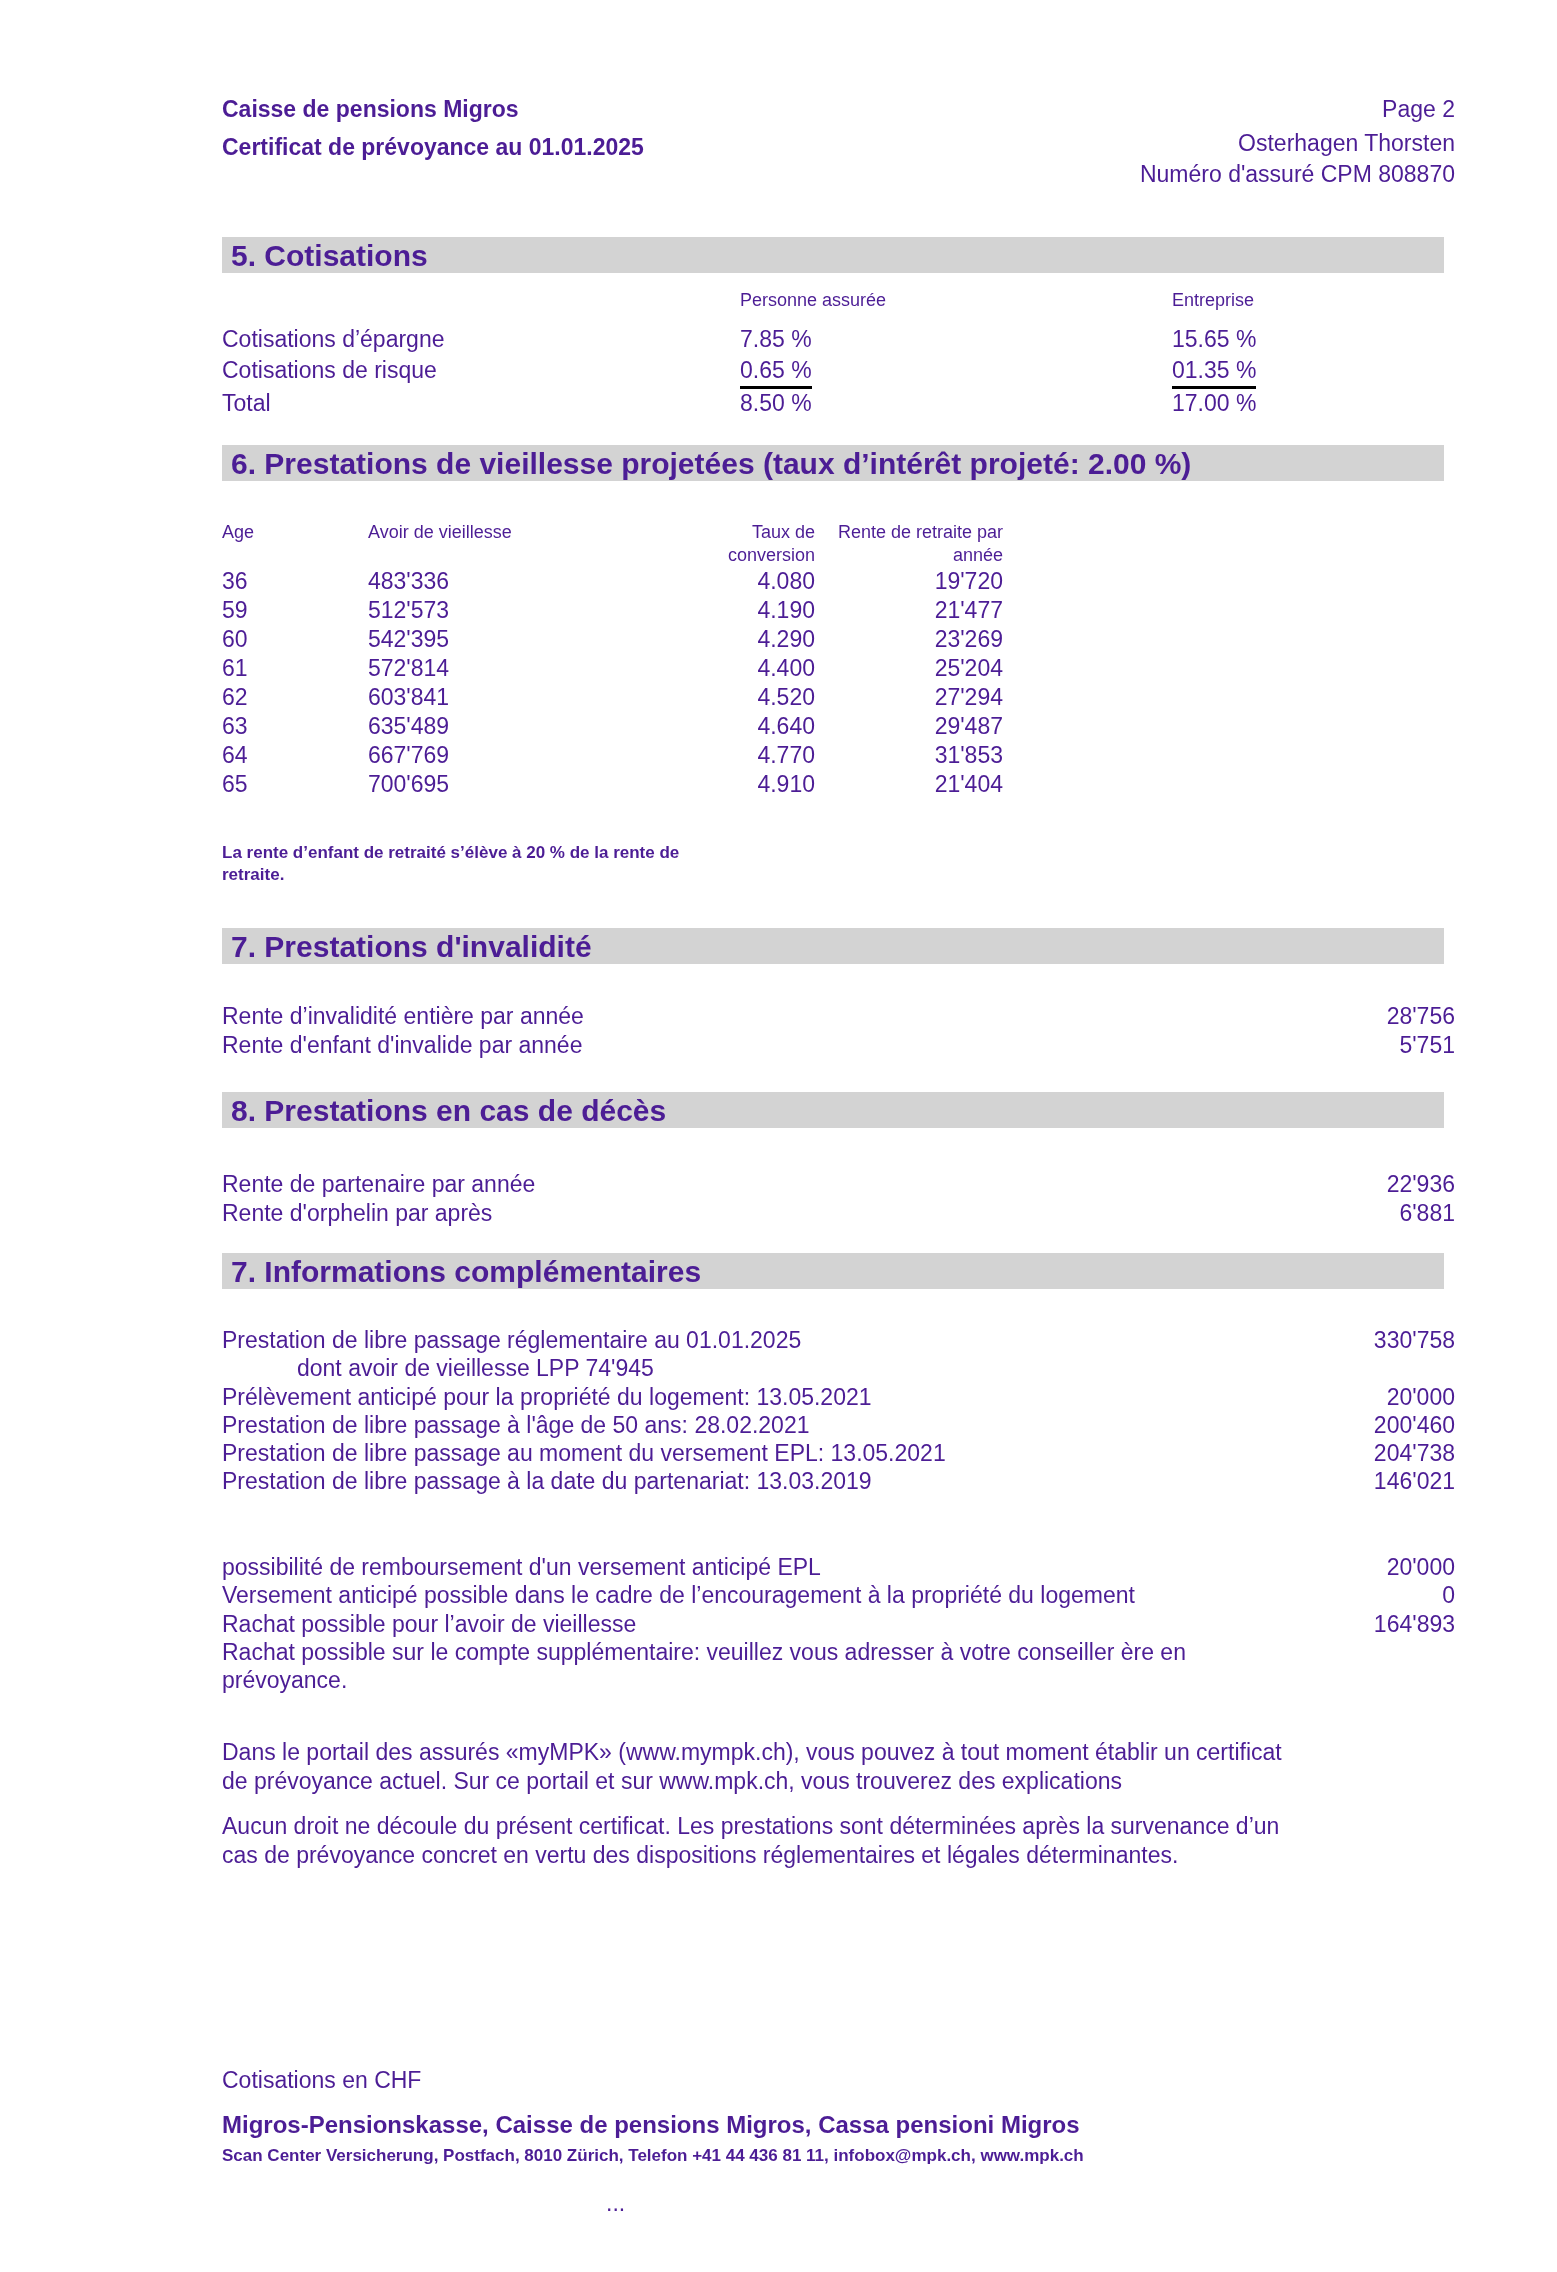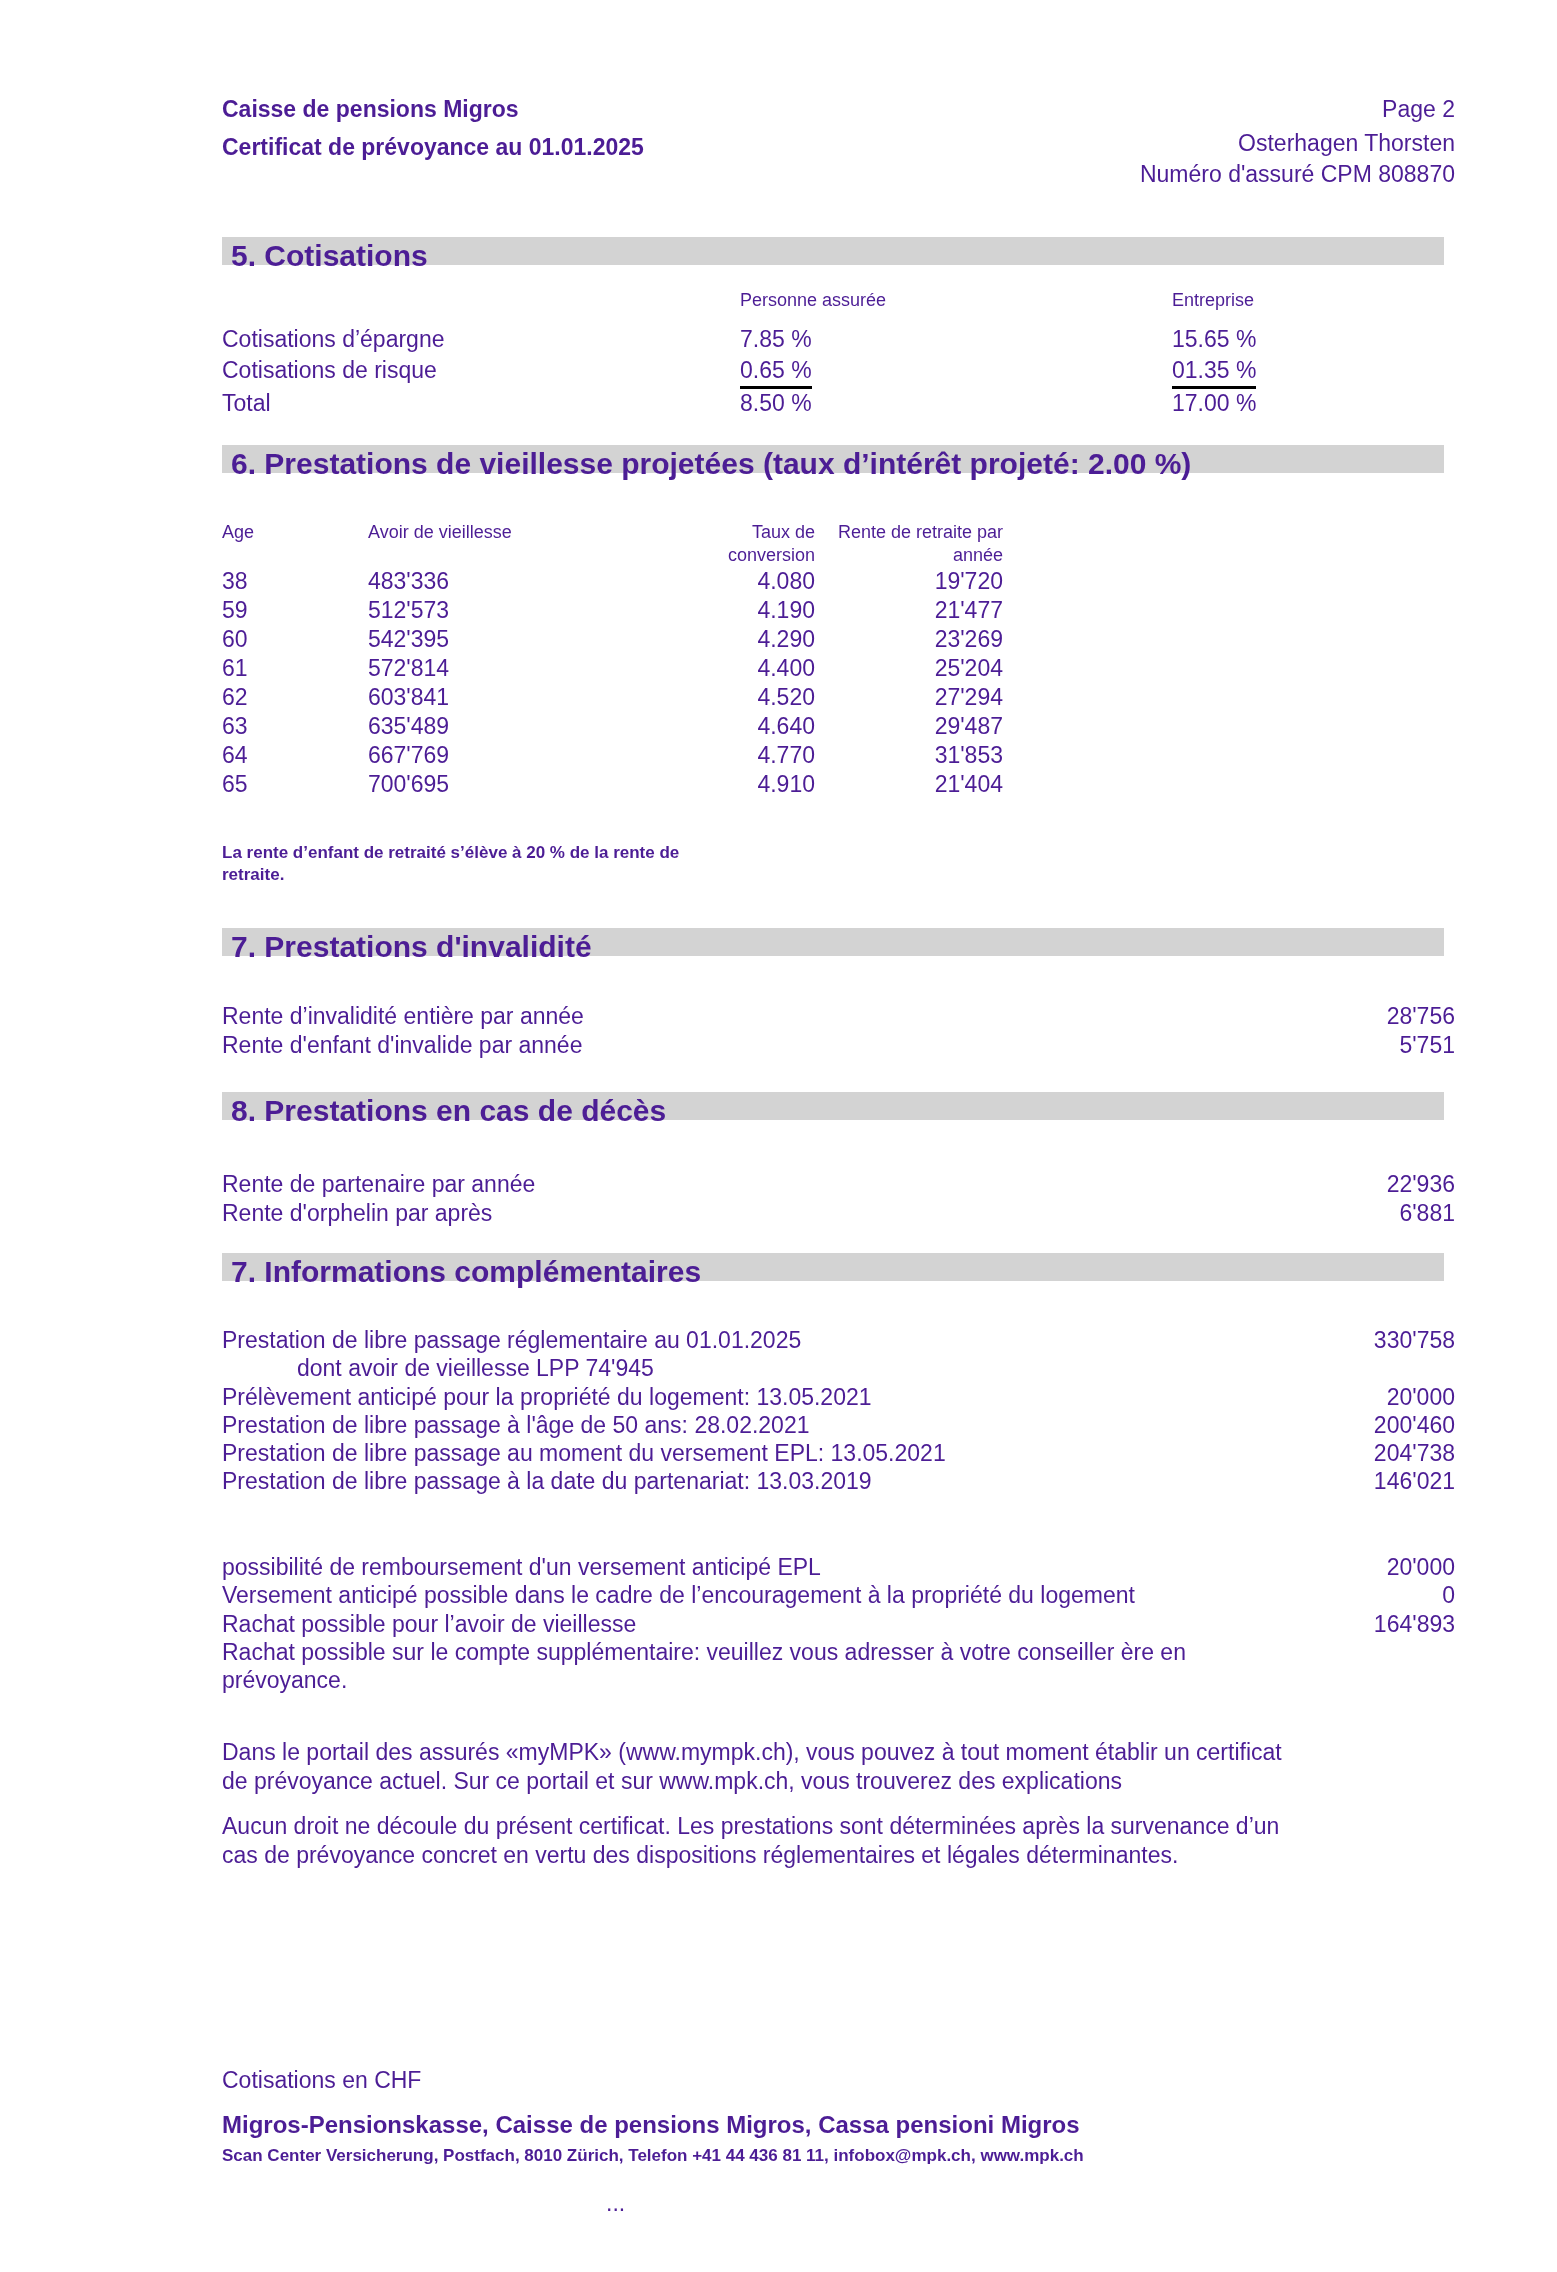--- a/index.html
+++ b/index.html
@@ -2,21 +2,21 @@
 <html><head>
 <meta charset="utf-8">
 <style>
   html,body{margin:0;padding:0;background:#fff;}
   .page{
     position:relative;width:1557px;height:2272px;background:#ffffff;
     font-family:"Liberation Sans",sans-serif;color:#4c1d95;overflow:hidden;
   }
   .abs{position:absolute;}
   .bar{
-    position:absolute;left:222px;width:1222px;height:28px;background:#d3d3d3;
+    position:absolute;left:222px;width:1222px;height:36px;background:#d3d3d3;
     font-weight:bold;font-size:30px;line-height:37px;padding-left:9px;
     box-sizing:border-box;white-space:nowrap;
   }
   .hl{font-size:23px;font-weight:bold;white-space:nowrap;}
   .hr{font-size:23px;white-space:nowrap;text-align:right;}
   .rrow{position:absolute;left:222px;width:1233px;height:29px;font-size:23px;white-space:nowrap;}
   .rrow .val{position:absolute;right:0;top:0;text-align:right;}
   .s5c1{position:absolute;left:518px;top:0;}
   .s5c2{position:absolute;left:950px;top:0;}
   .colhdr{font-size:18px;}
@@ -68,21 +68,21 @@
     <span class="t-avoir">Avoir de vieillesse</span>
     <span class="t-taux">Taux de</span>
     <span class="t-rente">Rente de retraite par</span>
   </div>
   <div class="rrow colhdr" style="top:545px;">
     <span class="t-taux">conversion</span>
     <span class="t-rente">année</span>
   </div>
 
   <div class="rrow" style="top:568px;">
-    <span class="t-age">38</span>
+    <span class="t-age">36</span>
     <span class="t-avoir">483'336</span>
     <span class="t-taux">4.080</span>
     <span class="t-rente">19'720</span>
   </div>
   <div class="rrow" style="top:597px;">
     <span class="t-age">59</span>
     <span class="t-avoir">512'573</span>
     <span class="t-taux">4.190</span>
     <span class="t-rente">21'477</span>
   </div>

